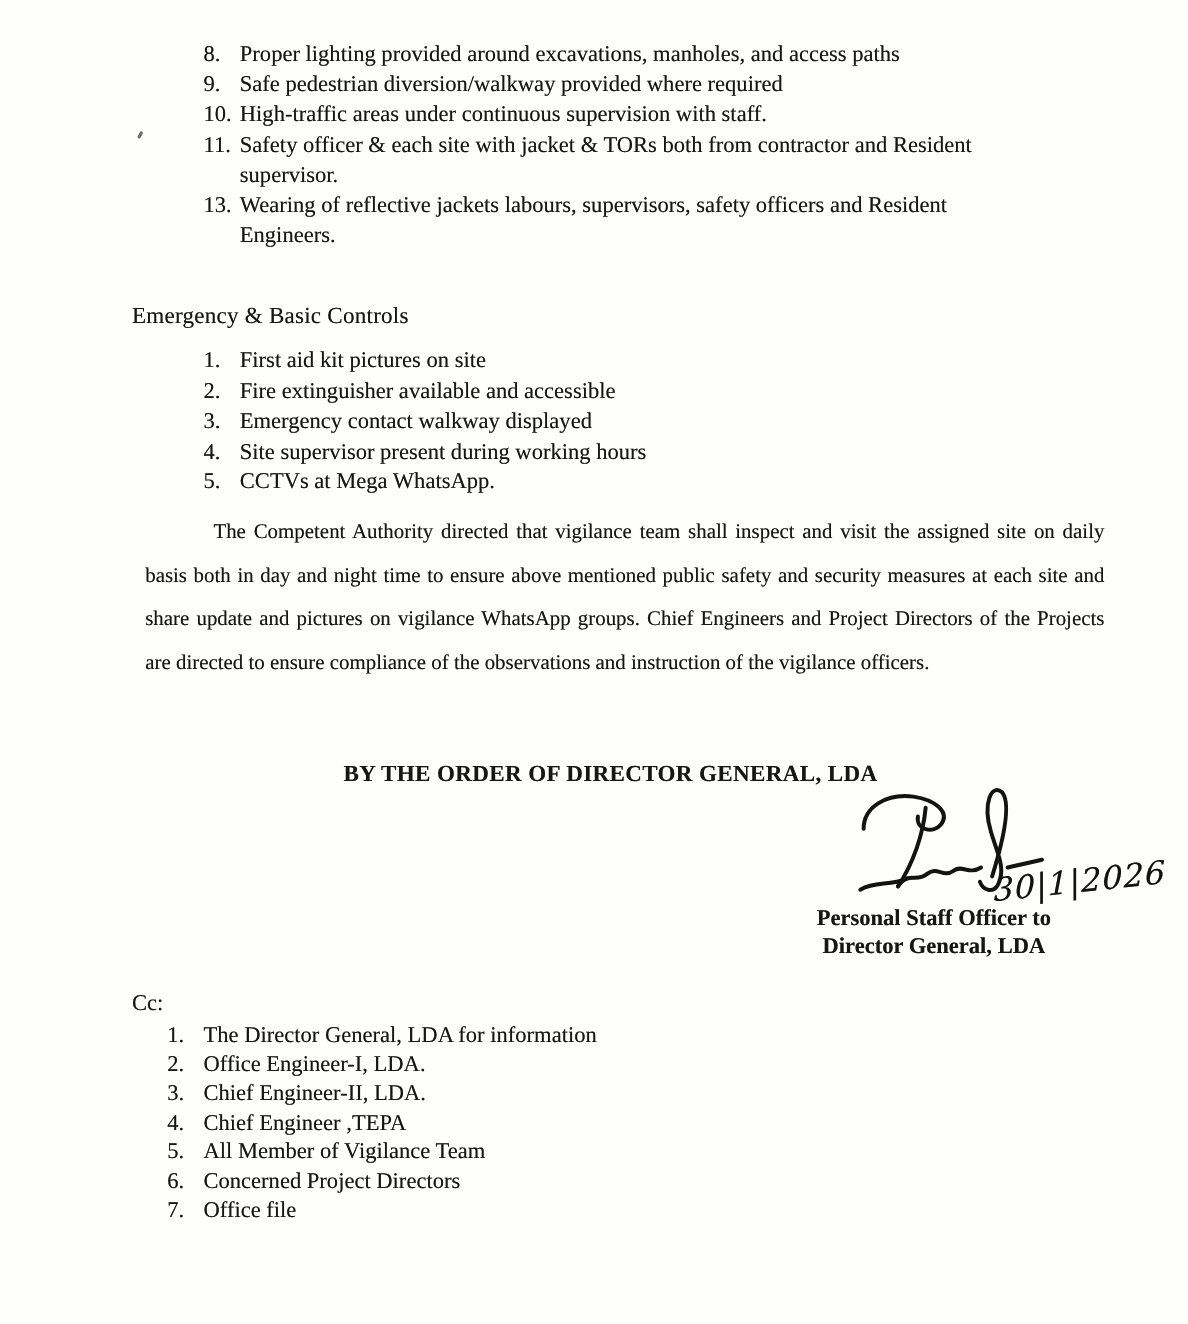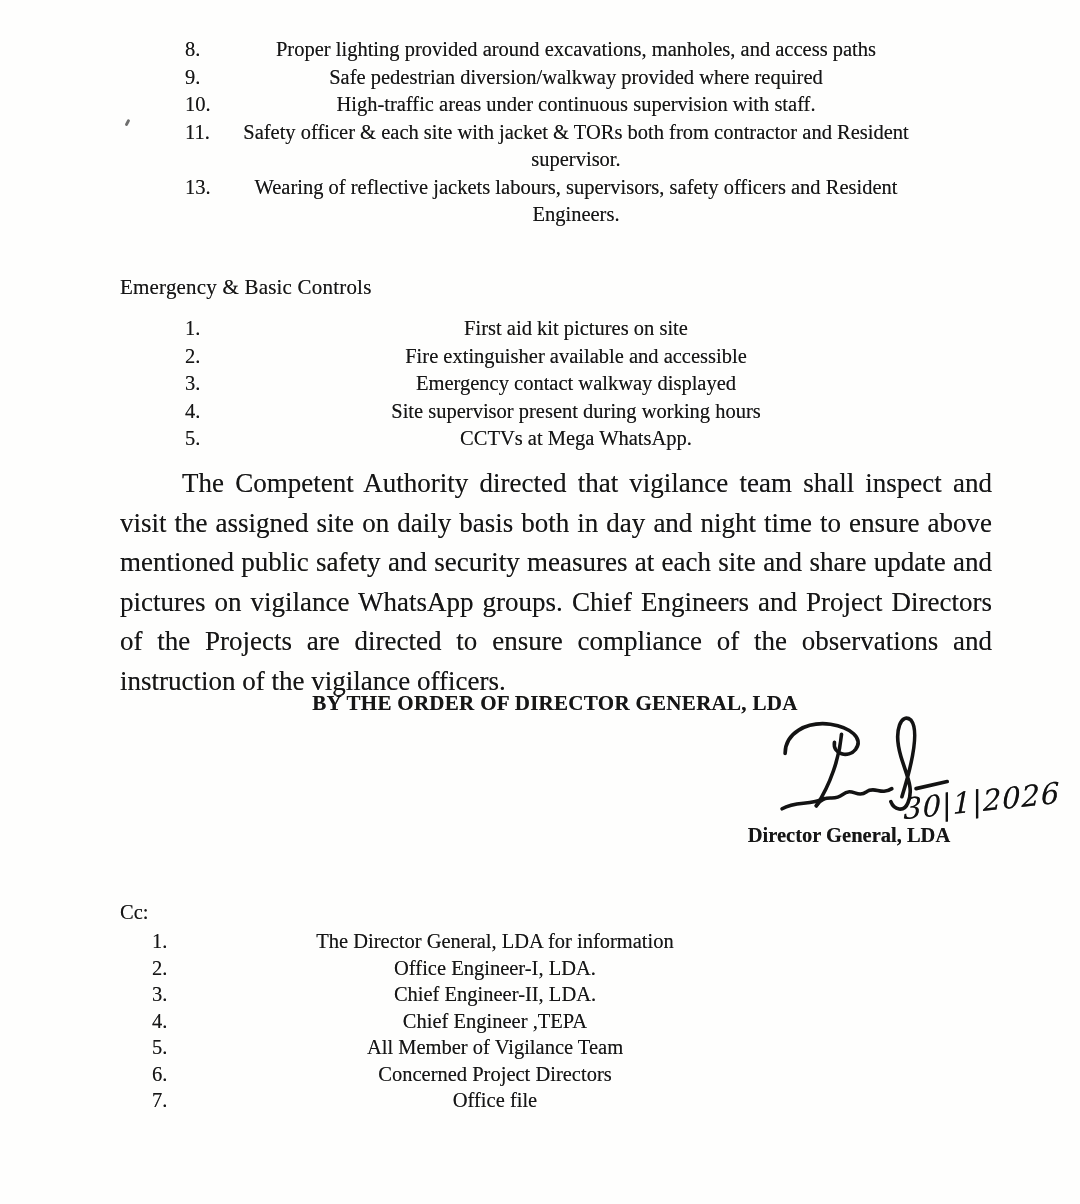--- a/index.html
+++ b/index.html
@@ -12,30 +12,30 @@
   .page {
     position:relative;
     width:1080px; height:1204px;
     background:#fefefd;
     overflow:hidden;
     text-shadow:0 0 .4px rgba(20,20,20,.55); 
   }
   .nlist { list-style:none; position:absolute; }
   .li { display:flex; align-items:flex-start; }
   .li .num { flex:0 0 33px; width:33px; }
-  .li .txt { width:716px;text-align:center; }
+  .li .txt { width:716px; }
   .top-list   { left:185px; top:36px;  font-size:20.5px; line-height:27.5px; }
   .emergency-list { left:185px; top:315px; font-size:20.5px; line-height:27.5px; }
   .section-heading {
     position:absolute; left:120px; top:274px;
     font-size:21px; font-weight:normal; line-height:27px; letter-spacing:.2px;
   }
   .directive {
-    position:absolute; left:120px; top:464px; width:872px;
-    font-size:27px; line-height:39.5px;
+    position:absolute; left:132px; top:464px; width:872px;
+    font-size:19px; line-height:39.5px;
     text-align:justify; text-indent:62px;
   }
   .order-line {
     position:absolute; left:120px; top:691px; width:870px;
     text-align:center; font-weight:bold; font-size:21px; letter-spacing:.3px;
   }
   .signature {
     position:absolute; left:768px; top:710px;
     width:292px; height:118px;
   }
@@ -124,20 +124,21 @@
     <path d="M17,42 C17,22 38,10 62,13 C82,16 95,27 87,38 C80,47 64,43 66,31"></path>
     <path d="M73,23 C71,46 62,73 48,94"></path>
     <path d="M48,94 C58,80 64,91 74,83 C84,75 88,87 98,80 C106,74 112,84 123,77"></path>
     <path d="M133,85 C142,56 151,20 142,9 C133,1 124,18 132,45 C138,65 145,77 139,91 C135,101 125,98 122,90"></path>
     <path d="M147,77 L178,70"></path>
   </svg>
 
   <div class="sig-date">30|1|2026</div>
 
   <div class="sig-block">
+    <div>Personal Staff Officer to</div>
     <div>Director General, LDA</div>
   </div>
 
   <div class="cc-label">Cc:</div>
 
   <ol class="nlist cc-list">
     <li class="li">
       <span class="num">1.</span>
       <span class="txt">The Director General, LDA for information</span>
     </li>

